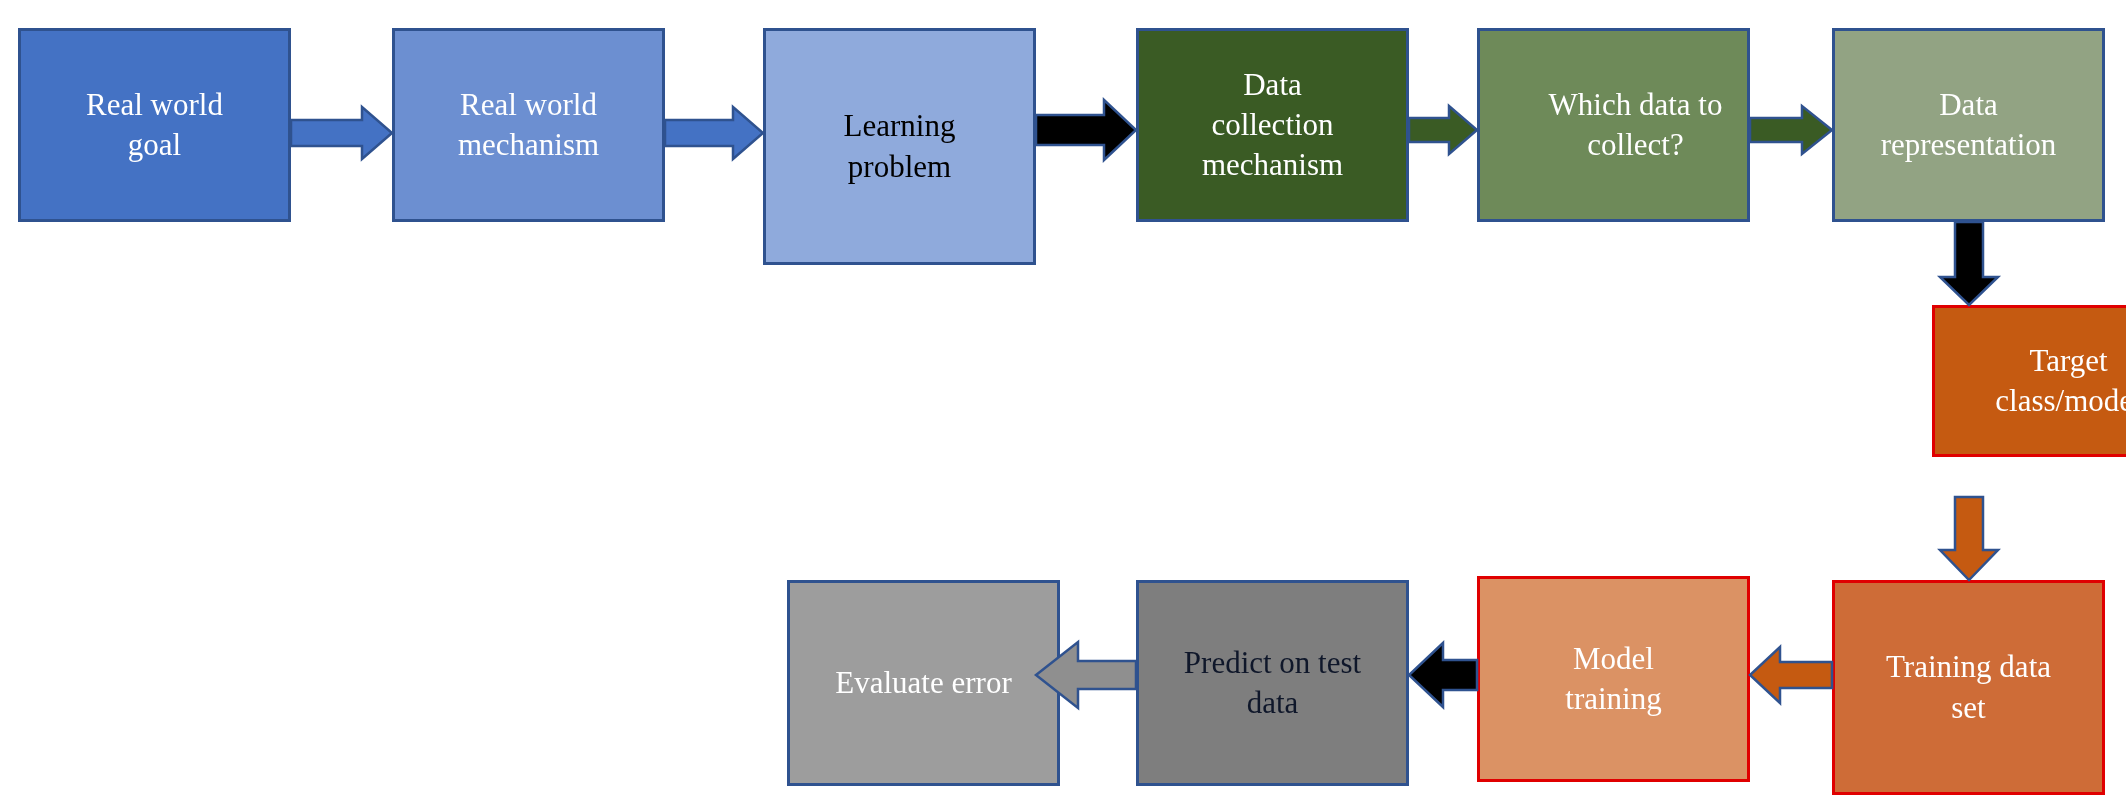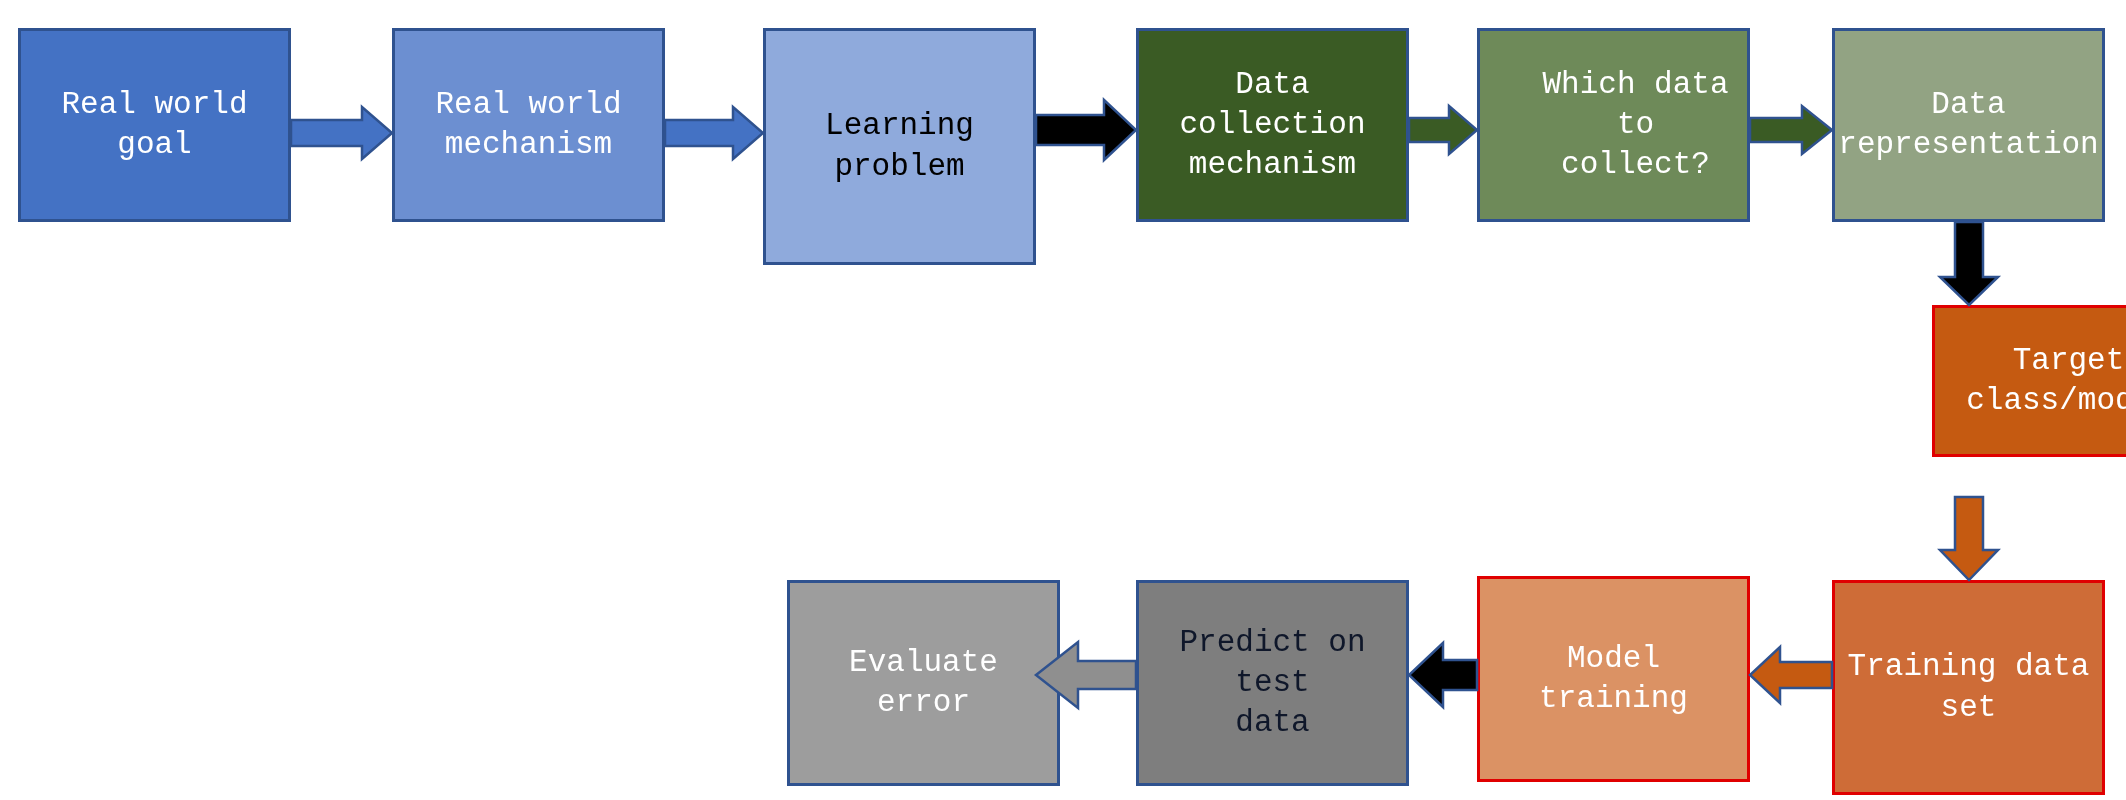--- a/index.html
+++ b/index.html
@@ -2,21 +2,21 @@
 <html><head>
 <meta charset="utf-8">
 <style>
   html, body { margin: 0; padding: 0; background: #ffffff; }
   .canvas {
     position: relative;
     width: 2126px;
     height: 800px;
     background: #ffffff;
     overflow: hidden;
-    font-family: Liberation Mono, monospace;
+    font-family: Liberation Serif, serif;
   }
   .node {
     position: absolute;
     box-sizing: border-box;
     border: 3px solid #2F528F;
     display: flex;
     align-items: center;
     justify-content: center;
     text-align: center;
   }

